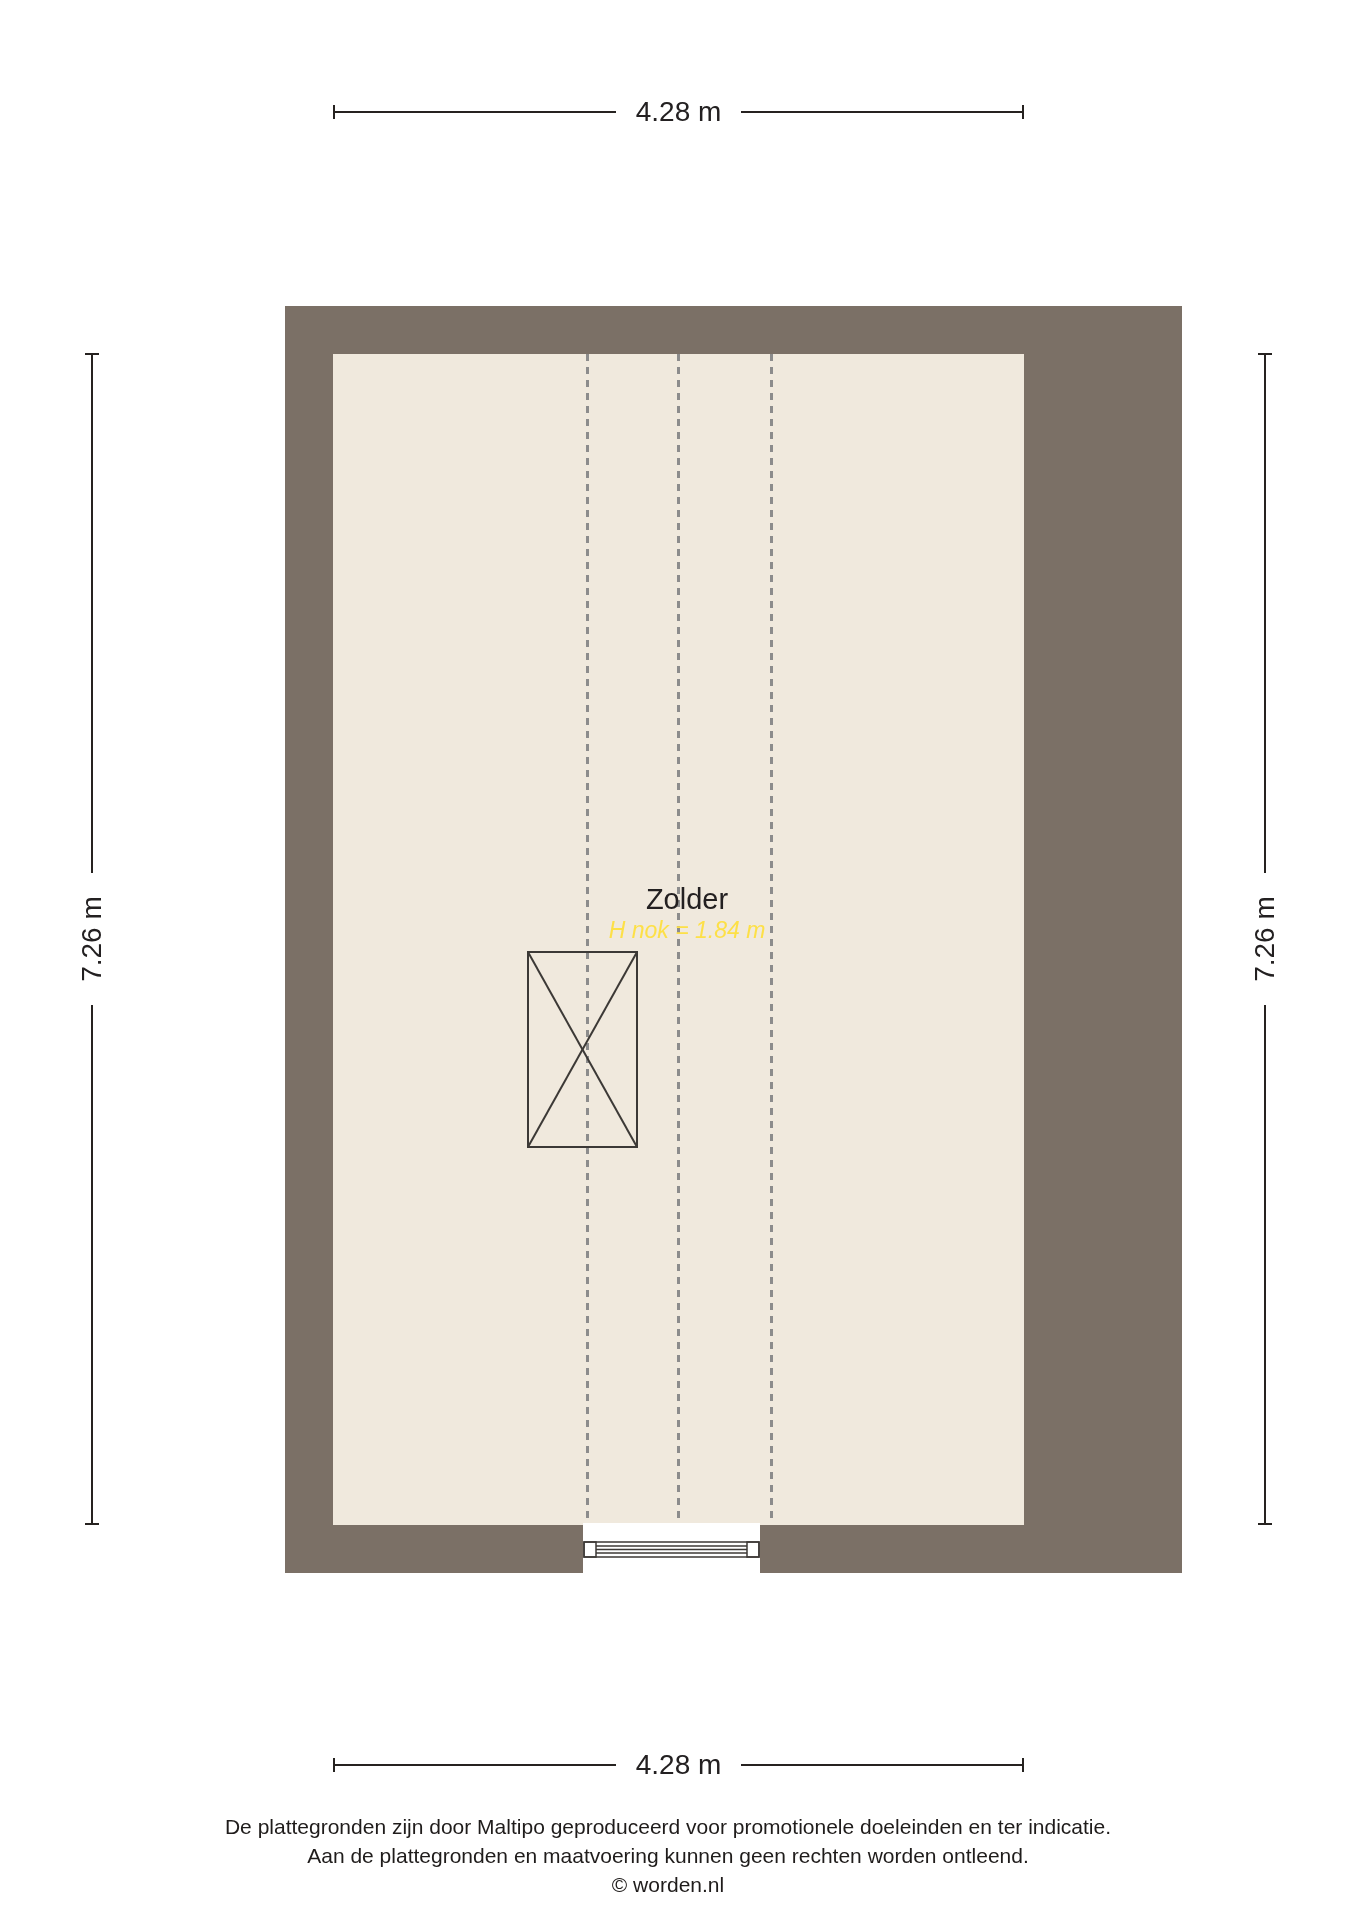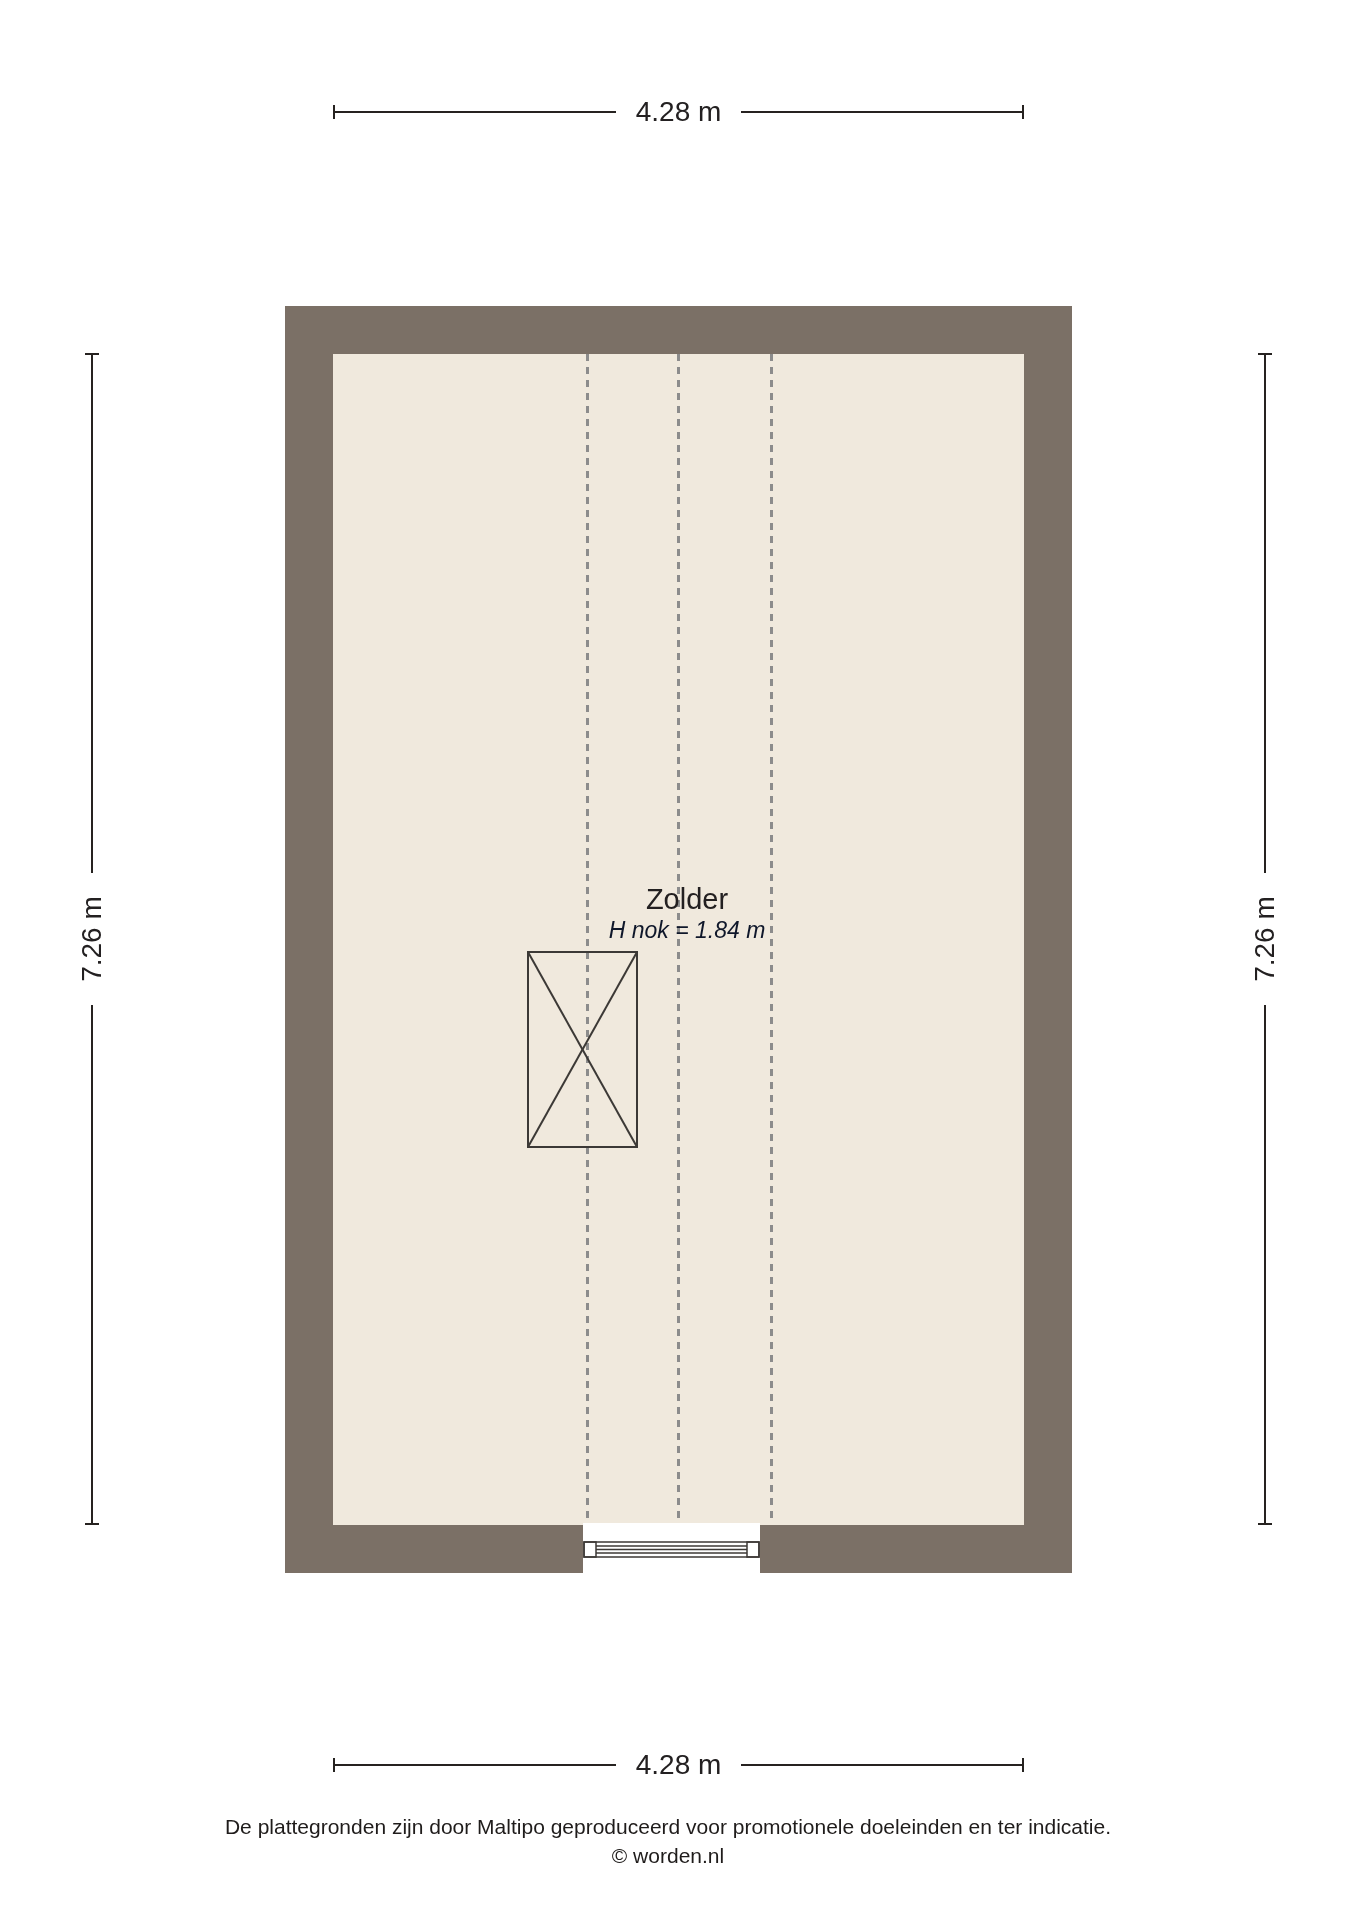--- a/index.html
+++ b/index.html
@@ -22,21 +22,21 @@
   .dim-label { padding:0 20px; white-space:nowrap; }
 
   .dim-v { display:flex; flex-direction:column; align-items:center; }
   .dim-line-v { flex:1; width:2px; background:var(--dimension,#262220); }
   .tick-h { height:2px; width:14px; background:var(--dimension,#262220); }
   .dim-label-v { height:132px; display:flex; align-items:center; justify-content:center; }
   .dim-label-v > span { transform:rotate(-90deg); white-space:nowrap; }
 
   
   .plan {
-    position:absolute; left:285px; top:306px; width:787px; height:1267px;
+    position:absolute; left:285px; top:306px; width:897px; height:1267px;
     background:var(--wall,#7b7066);
   }
   .floor {
     position:absolute; left:48px; top:48px; width:691px; height:1171px;
     background:var(--floor,#f0e9dd);
   }
   .dash-line {
     position:absolute; top:48px; height:1170px; width:3px;
     background-image:repeating-linear-gradient(
       to bottom,
@@ -45,21 +45,21 @@
   }
   .dash-left   { left:301px; }
   .dash-center { left:392px; }
   .dash-right  { left:485px; }
 
   .void { position:absolute; left:242px; top:645px; }
   .void rect, .void line { fill:none; stroke:var(--symbol-stroke,#3c3936); stroke-width:2; }
 
   .room-label { position:absolute; left:252px; top:576px; width:300px; text-align:center; }
   .room-name { font-size:29px; line-height:34px; color:#232021; }
-  .room-note { font-size:23px; line-height:28px; font-style:italic; color:#0f172a; }
+  .room-note { font-size:23px; line-height:28px; font-style:italic; color:#fde047; }
 
   .opening {
     position:absolute; left:298px; top:1217px; width:177px; height:50px; background:#ffffff;
   }
   .window { position:absolute; left:298px; top:1235px; }
   .window rect, .window line { fill:none; stroke:var(--symbol-stroke,#3c3936); stroke-width:1.5; }
 
   
   .footer {
     position:absolute; top:1812px; left:10px; width:1316px; text-align:center;
@@ -132,16 +132,17 @@
   <div class="dim dim-h" style="top:1745px; left:333px; width:691px; height:40px;">
     <span class="tick-v"></span>
     <span class="dim-line-h"></span>
     <span class="dim-label">4.28 m</span>
     <span class="dim-line-h"></span>
     <span class="tick-v"></span>
   </div>
 
   <div class="footer">
     <div>De plattegronden zijn door Maltipo geproduceerd voor promotionele doeleinden en ter indicatie.</div>
+    <div>Aan de plattegronden en maatvoering kunnen geen rechten worden ontleend.</div>
     <div>© worden.nl</div>
   </div>
 
 </div>
 
 </body></html>

